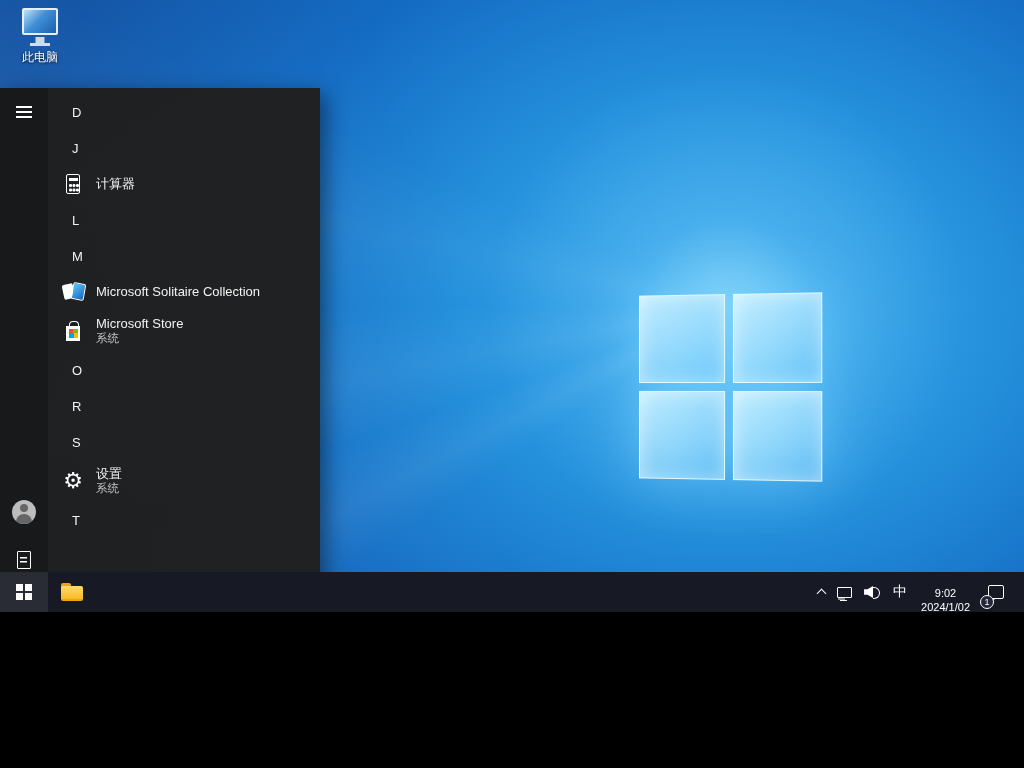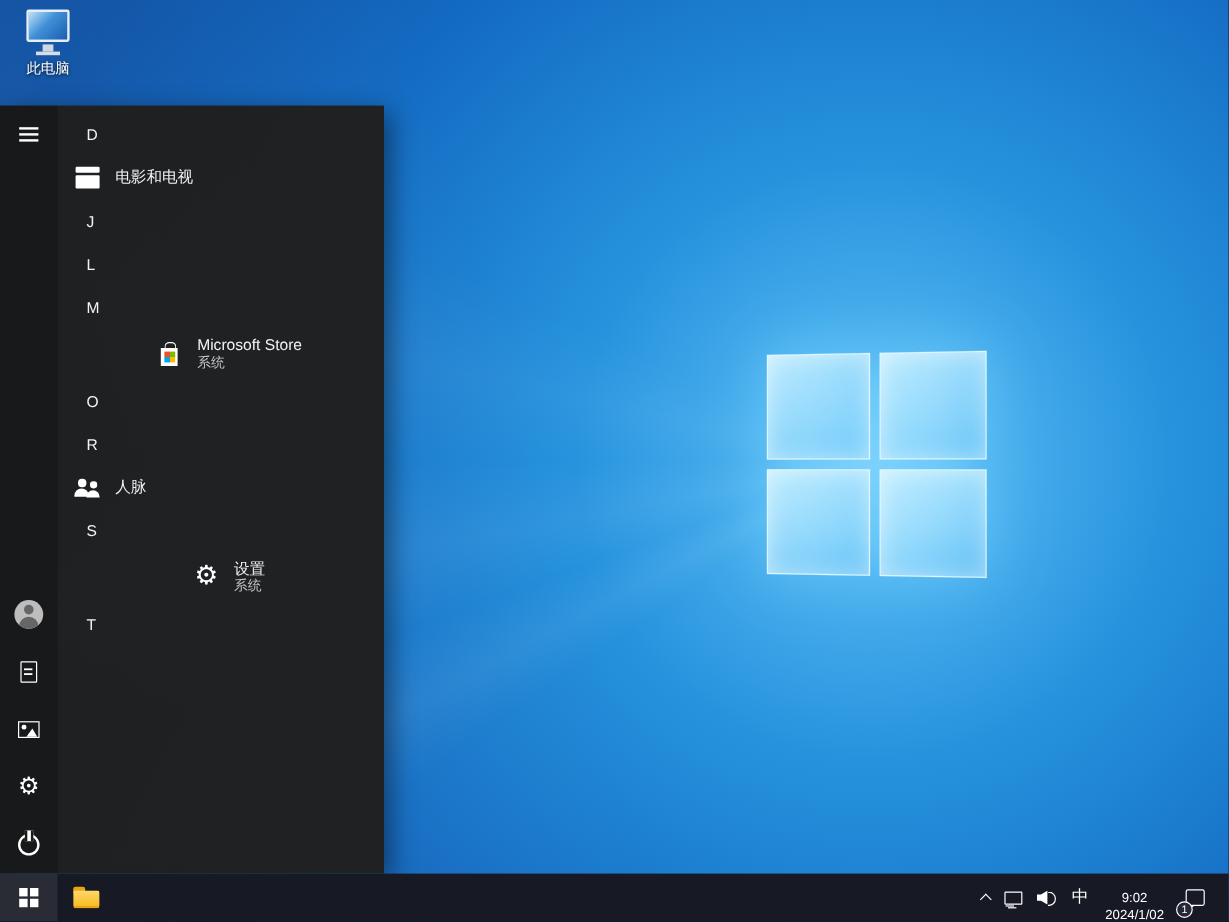--- a/index.html
+++ b/index.html
@@ -1,19 +1,19 @@
 <!DOCTYPE html>
 <html><head>
 <meta charset="utf-8">
 <style>
   * { margin:0; padding:0; box-sizing:border-box; }
   html,body { width:1024px; height:768px; overflow:hidden; background:#000;
     font-family:"Liberation Sans","DejaVu Sans",sans-serif; }
 
-  .desktop { position:relative; width:1024px; height:768px; overflow:hidden;
+  .desktop { position:relative; width:1024px; height:612px; overflow:hidden;
     background:
       radial-gradient(circle at 71% 50%, rgba(180,235,255,.55) 0%, rgba(120,205,250,.28) 11%, rgba(120,205,250,0) 30%),
       conic-gradient(from 235deg at 71% 50%,
         rgba(255,255,255,0) 0deg, rgba(255,255,255,.06) 7deg, rgba(255,255,255,0) 15deg,
         rgba(255,255,255,.05) 24deg, rgba(255,255,255,0) 35deg,
         rgba(255,255,255,.04) 47deg, rgba(255,255,255,0) 60deg),
       linear-gradient(75deg, rgba(255,255,255,.07) 0%, rgba(255,255,255,0) 45%),
       radial-gradient(95% 125% at 71% 50%, #41b0f0 0%, #2490dc 28%, #146bc2 52%, #0c51a5 76%, #0a4697 100%);
   }
 
@@ -55,24 +55,24 @@
     border-left:5px solid transparent; border-right:4px solid transparent; border-bottom:7px solid #fff; }
   .r-gear::before { content:'⚙'; font-family:"DejaVu Sans",sans-serif; font-size:20px; color:#fff; line-height:1; }
   .r-power { width:18px; height:18px; border:2px solid #fff; border-radius:50%; position:relative; }
   .r-power::before { content:''; position:absolute; left:50%; top:-5px; transform:translateX(-50%);
     width:2.5px; height:9px; background:#fff; border:2.5px solid #191919; border-top:none; border-bottom:none; box-sizing:content-box; }
 
   .app-list { flex:1; padding-top:6px; overflow:hidden; }
   .section-row { height:36px; display:flex; align-items:center; padding-left:24px; cursor:pointer; }
   .section-label { font-size:13px; }
   .app-row { height:36px; display:flex; align-items:center; padding-left:12px; gap:10px; cursor:pointer; }
-  .app-row.two-line { height:42px;justify-content:center; }
+  .app-row.two-line { height:42px; }
   .app-text { display:flex; flex-direction:column; justify-content:center; }
   .app-label { font-size:13px; line-height:16px; }
-  .app-sublabel { font-size:11.5px; line-height:14px; color:#c3c3c3; }
+  .app-sublabel { font-size:11.5px; line-height:14px; color:#c3c3c3;font-family:Liberation Mono, monospace; }
   .chev-down { width:8px; height:8px; border-right:1.6px solid #d0d0d0; border-bottom:1.6px solid #d0d0d0;
     transform:rotate(45deg); margin-left:auto; margin-right:26px; margin-top:-4px; }
 
   
   .ic { width:26px; height:26px; position:relative; flex:none; }
   .ic-movies::before { content:''; position:absolute; left:3px; right:3px; top:4px; height:5px; background:#fff; border-radius:1px; }
   .ic-movies::after  { content:''; position:absolute; left:3px; right:3px; top:11px; bottom:4px; background:#fff; border-radius:1px; }
   .ic-calc::before { content:''; position:absolute; left:6px; right:6px; top:3px; bottom:3px;
     border:1.5px solid #fff; border-radius:2px;
     background:linear-gradient(#fff,#fff) no-repeat 50% 3px/9px 3px; }
@@ -180,58 +180,58 @@
         </div>
         <div class="rail-btn">
           <span class="r-power"></span>
         </div>
       </div>
     </div>
     <div class="app-list">
         <div class="section-row">
     <span class="section-label">D</span>
   </div>
+        <div class="section-row">
+    <span class="section-label">J</span>
+  </div>
         <div class="app-row">
-    <span class="ic ic-movies"></span>
-    <span class="app-text">
-      <span class="app-label">电影和电视</span>
-
-    </span>
-
-  </div>
-        <div class="section-row">
-    <span class="section-label">J</span>
+    <span class="ic ic-calc"></span>
+    <span class="app-text">
+      <span class="app-label">计算器</span>
+
+    </span>
+
   </div>
         <div class="section-row">
     <span class="section-label">L</span>
   </div>
         <div class="section-row">
     <span class="section-label">M</span>
+  </div>
+        <div class="app-row">
+    <span class="ic ic-cards"></span>
+    <span class="app-text">
+      <span class="app-label">Microsoft Solitaire Collection</span>
+
+    </span>
+
   </div>
         <div class="app-row two-line">
     <span class="ic ic-store"></span>
     <span class="app-text">
       <span class="app-label">Microsoft Store</span>
       <span class="app-sublabel">系统</span>
     </span>
 
   </div>
         <div class="section-row">
     <span class="section-label">O</span>
   </div>
         <div class="section-row">
     <span class="section-label">R</span>
-  </div>
-        <div class="app-row">
-    <span class="ic ic-people"></span>
-    <span class="app-text">
-      <span class="app-label">人脉</span>
-
-    </span>
-
   </div>
         <div class="section-row">
     <span class="section-label">S</span>
   </div>
         <div class="app-row two-line">
     <span class="ic ic-gear"></span>
     <span class="app-text">
       <span class="app-label">设置</span>
       <span class="app-sublabel">系统</span>
     </span>

